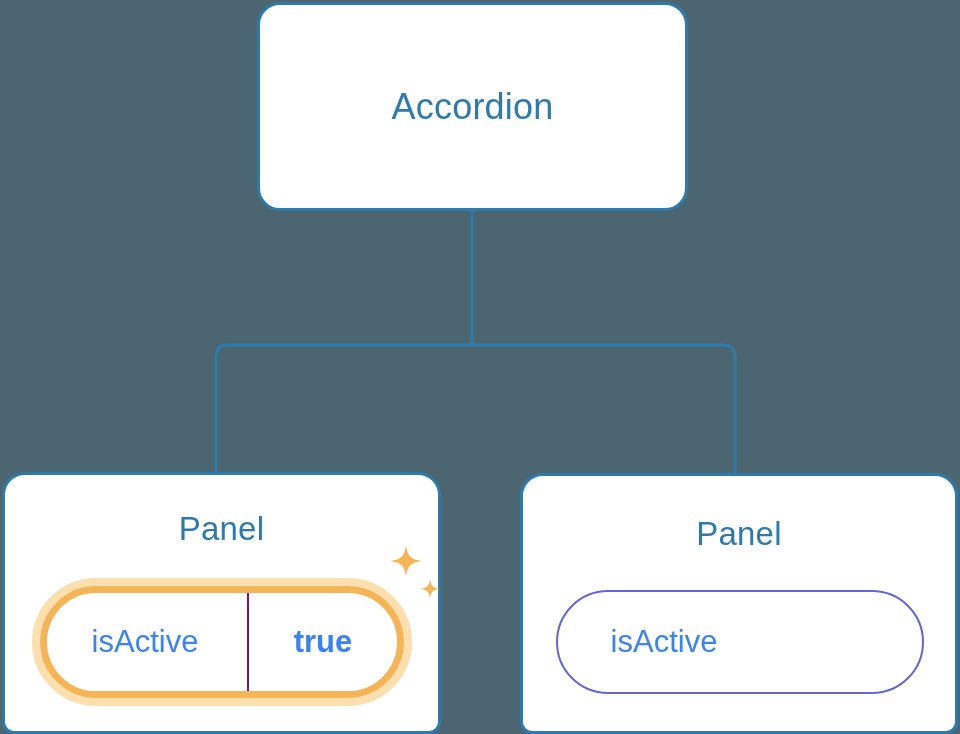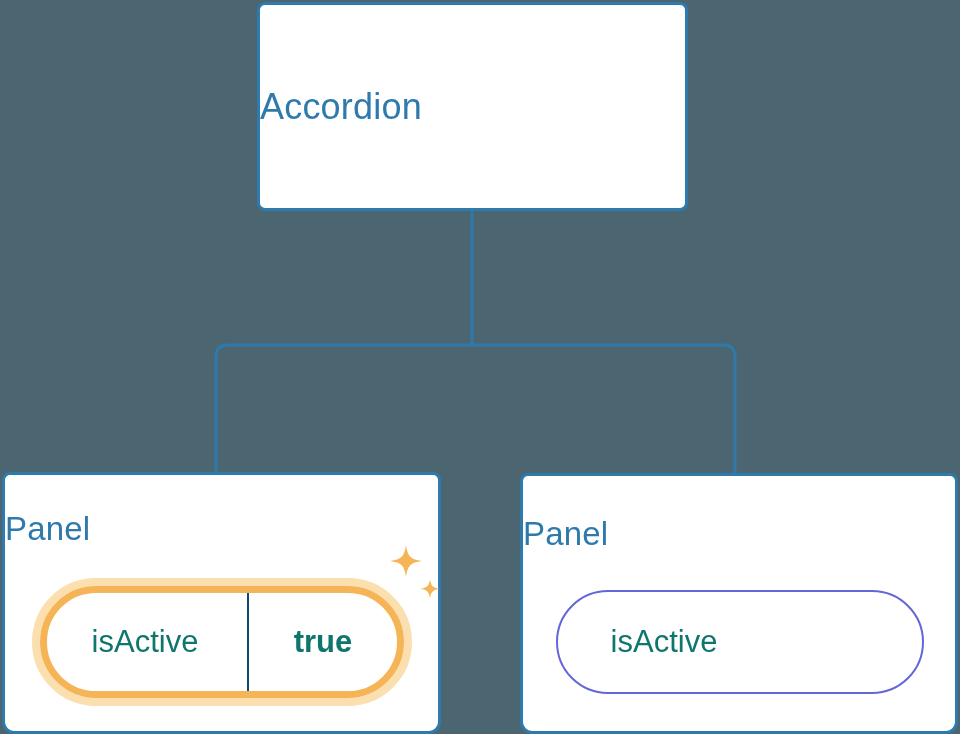--- a/index.html
+++ b/index.html
@@ -27,25 +27,25 @@
     width: 960px;
     height: 734px;
     pointer-events: none;
   }
 
   
   .node-card {
     position: absolute;
     background: #ffffff;
     border: 3px solid #2e7aac;
-    border-radius: 8px;
+    border-radius: 23px;
     box-sizing: border-box;
     display: flex;
     flex-direction: column;
-    align-items: flex-start;
+    align-items: center;
   }
 
   #accordion-card {
     left: 257px;
     top: 2px;
     width: 431px;
     height: 209px;
     justify-content: center;
   }
 
@@ -96,21 +96,21 @@
     align-items: stretch;
     background: #ffffff;
     box-sizing: border-box;
     overflow: hidden;
   }
 
   .pill-cell {
     display: flex;
     align-items: center;
     justify-content: center;
-    color: #0f766e;
+    color: #3b82f6;
     white-space: nowrap;
     box-sizing: border-box;
     text-align: center;
   }
 
   
   #pill-left-wrap {
     left: 32px;
     top: 578px;
   }
@@ -132,21 +132,21 @@
     height: 112px;
     border-radius: 56px;
     border: 7px solid #f5b556;
   }
 
   #pill-left .pill-cell { font-size: 31px; }
   #pill-left .pill-key { width: 200px; padding-right: 4px; }
   #pill-left .pill-val {
     width: 150px;
     font-weight: bold;
-    border-left: 2px solid #0c4a6e;
+    border-left: 2px solid #701a75;
   }
 
   
   #pill-right-wrap {
     left: 556px;
     top: 590px;
   }
 
   #pill-right {
     width: 368px;

